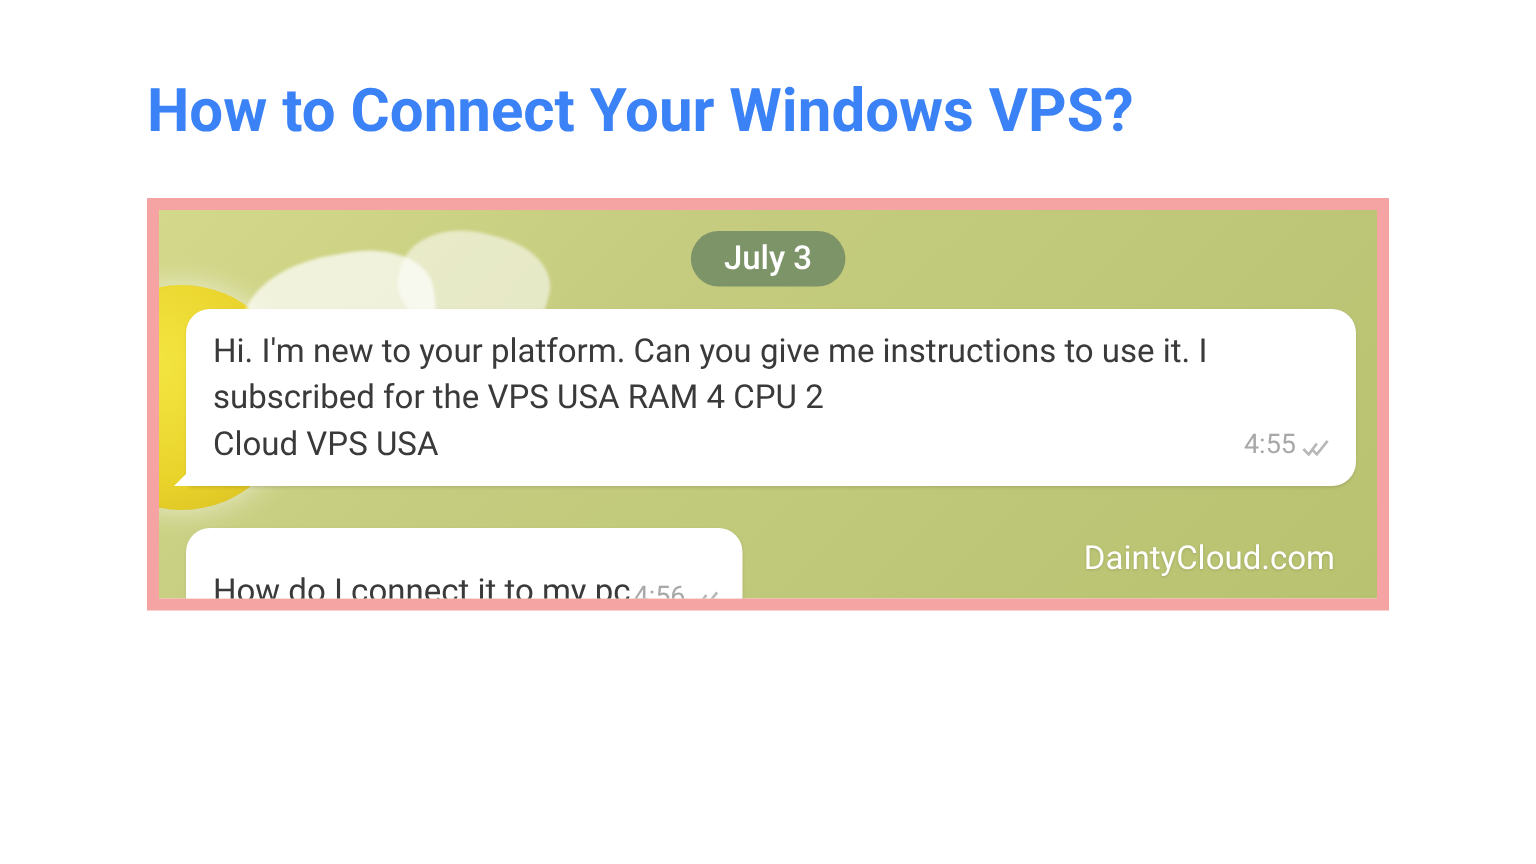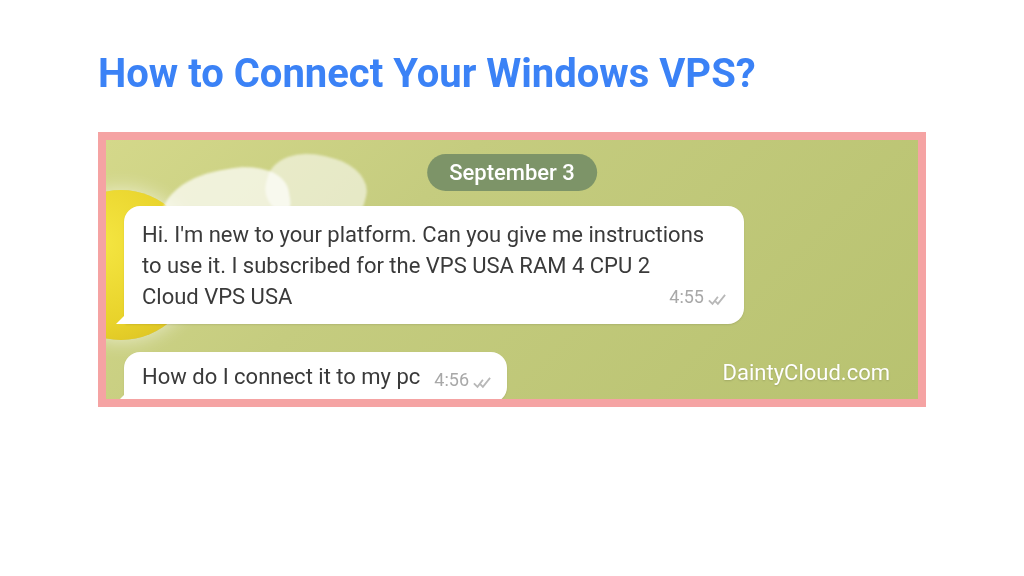--- a/index.html
+++ b/index.html
@@ -71,21 +71,21 @@
       color: #ffffff;
       font-size: 22px;
       font-weight: 500;
       padding: 6px 22px;
       border-radius: 20px;
     }
     .chat-bubble-1 {
       position: absolute;
       left: 18px;
       top: 66px;
-      width: 620px;
+      width: 780px;
       background: #ffffff;
       border-radius: 16px 16px 16px 4px;
       padding: 14px 18px 12px 18px;
       box-shadow: 0 1px 2px rgba(0,0,0,0.1);
     }
     .chat-bubble-1::before {
       content: "";
       position: absolute;
       left: -8px;
       bottom: 0;
@@ -120,42 +120,42 @@
       stroke: #b8b8b8;
       stroke-width: 2;
       fill: none;
     }
     .chat-bubble-2 {
       position: absolute;
       left: 18px;
       top: 212px;
       background: #ffffff;
       border-radius: 16px 16px 16px 4px;
-      padding: 10px 16px 10px 18px;
+      padding: 28px 16px 10px 18px;
       box-shadow: 0 1px 2px rgba(0,0,0,0.1);
       display: inline-flex;
       align-items: baseline;
     }
     .chat-bubble-2::before {
       content: "";
       position: absolute;
       left: -8px;
       bottom: 0;
       width: 0;
       height: 0;
       border-style: solid;
       border-width: 0 0 14px 14px;
       border-color: transparent transparent #ffffff transparent;
     }
     .chat-bubble-2 .chat-text {
       display: inline;
     }
     .chat-bubble-2 .msg-time {
       float: none;
-      margin-left: 14px;
+      margin-left: 2px;
       position: relative;
       top: 2px;
     }
     .watermark {
       position: absolute;
       right: 28px;
       bottom: 14px;
       color: #ffffff;
       font-size: 22px;
       font-weight: 400;
@@ -165,21 +165,21 @@
 </head>
 <body>
 
 <h1 class="page-title">How to Connect Your Windows VPS?</h1>
 
 <div class="chat-container">
   <div class="chat-bg-circle"></div>
   <div class="chat-bg-petal1"></div>
   <div class="chat-bg-petal2"></div>
 
-  <div class="date-badge">September 3</div>
+  <div class="date-badge">July 3</div>
 
   <div class="chat-bubble-1">
     <span class="chat-text" style="white-space: pre-line;">Hi. I'm new to your platform. Can you give me instructions to use it. I subscribed for the VPS USA RAM 4 CPU 2
 Cloud VPS USA</span>
     <span class="msg-time">
       <span>4:55</span>
       <span class="check-icon">
         <svg viewBox="0 0 20 14">
             <path d="M1 7 L5 11 L11 3"></path>
             <path d="M8 8 L11 11 L19 1"></path>

